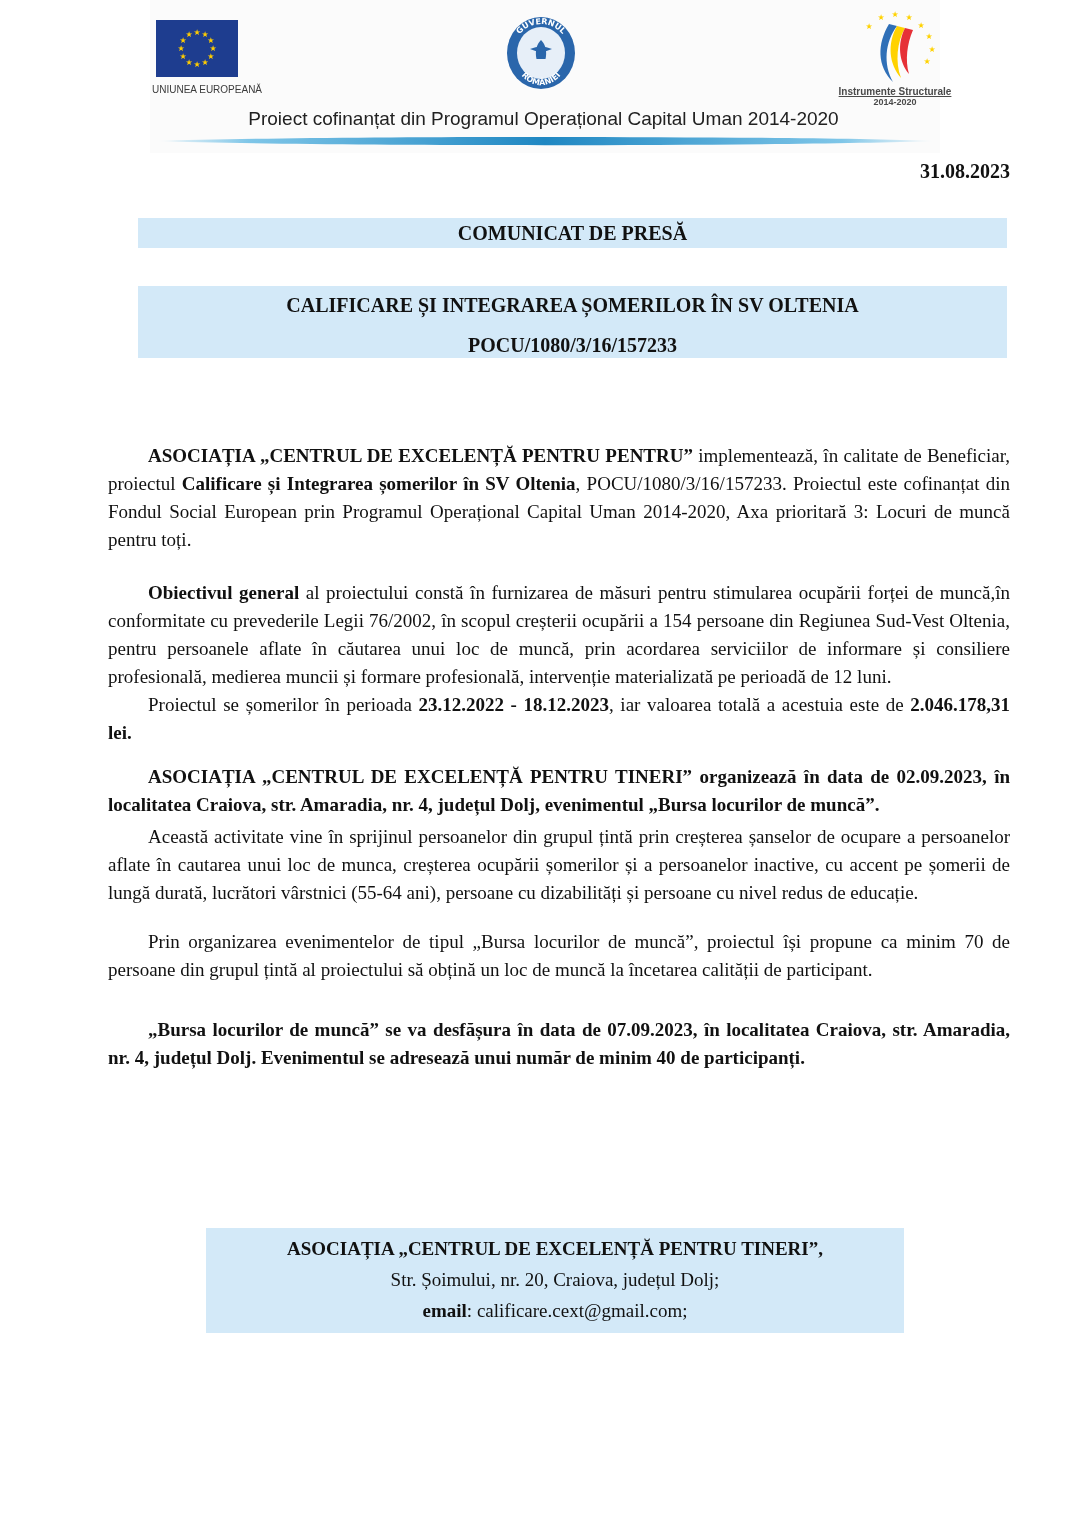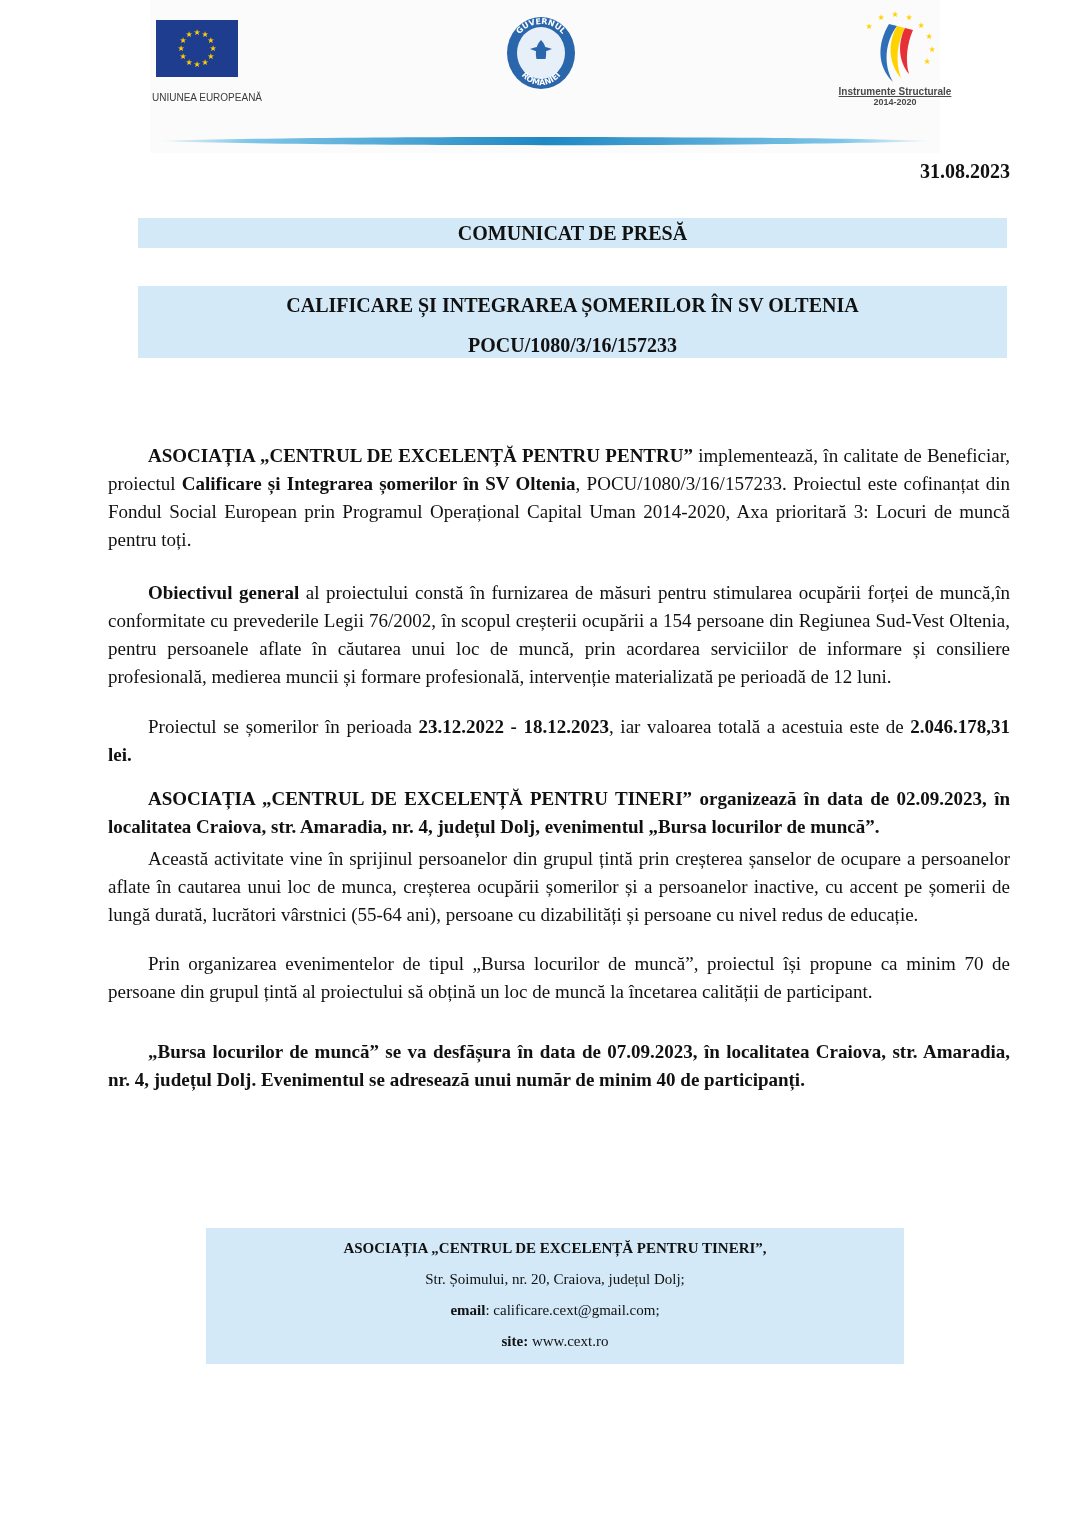--- a/index.html
+++ b/index.html
@@ -1,21 +1,21 @@
 <!DOCTYPE html>
 <html><head>
 <meta charset="utf-8">
 <style>
   html,body{margin:0;padding:0;background:#ffffff;}
   .page{position:relative;width:1087px;height:1536px;background:#ffffff;overflow:hidden;
         font-family:"Liberation Serif",serif;color:#111;}
   
   .header-strip{position:absolute;left:150px;top:0;width:790px;height:153px;background:#fbfbfb;}
   .eu-logo{position:absolute;left:152px;top:20px;width:90px;text-align:center;}
-  .eu-label{font-family:"Liberation Sans",sans-serif;font-size:10px;color:#3b3b3b;margin-top:11px;white-space:nowrap;}
+  .eu-label{font-family:"Liberation Sans",sans-serif;font-size:10px;color:#3b3b3b;margin-top:3px;white-space:nowrap;}
   .gov-logo{position:absolute;left:504px;top:14px;}
   .is-logo{position:absolute;left:836px;top:10px;width:118px;text-align:center;}
   .is-label1{font-family:"Liberation Sans",sans-serif;font-size:10px;font-weight:bold;color:#4a4a4a;line-height:11px;text-decoration:underline;}
   .is-label2{font-family:"Liberation Sans",sans-serif;font-size:9px;font-weight:bold;color:#4a4a4a;line-height:10px;}
   .cofinance{position:absolute;left:0;top:108px;width:1087px;text-align:center;
              font-family:"Liberation Sans",sans-serif;font-size:19px;color:#212121;}
   .divider{position:absolute;left:155px;top:134px;}
   
   .date{position:absolute;top:160px;right:77px;font-size:20px;font-weight:bold;}
   .bar1{position:absolute;left:138px;top:218px;width:869px;height:30px;background:#d3e9f8;
@@ -23,21 +23,21 @@
   .bar2{position:absolute;left:138px;top:286px;width:869px;height:72px;background:#d3e9f8;
         text-align:center;font-weight:bold;font-size:20px;padding-top:0;}
   .bar2 .l1{padding-top:6px;line-height:26px;margin-bottom:14px;}
   .bar2 .l2{line-height:26px;}
   
   .body-text{position:absolute;left:108px;top:442px;width:902px;font-size:19px;line-height:28px;
              text-align:justify;}
   .body-text p{margin:0;text-indent:40px;}
   
   .contact{position:absolute;left:206px;top:1228px;width:698px;background:#d3e9f8;text-align:center;
-           font-size:15px;line-height:31px;padding:5px 0 7px 0;}
+           font-size:19px;line-height:31px;padding:5px 0 7px 0;}
   
   .cext-logo{position:absolute;left:398px;top:1402px;}
 </style>
 </head>
 <body>
 
 <div class="page">
 
   <div class="header-strip"></div>
 
@@ -94,20 +94,21 @@
         <text x="80" y="54">★</text>
       </g>
       <path d="M42,14 C30,34 30,56 46,72 C36,54 38,32 50,16 Z" fill="#2f6fb7"></path>
       <path d="M50,16 C40,34 42,54 54,68 C48,52 50,32 58,18 Z" fill="#ffd200"></path>
       <path d="M58,18 C50,34 52,52 62,64 C58,50 60,34 66,20 Z" fill="#e63137"></path>
     </svg>
     <div class="is-label1">Instrumente Structurale</div>
     <div class="is-label2">2014-2020</div>
   </div>
 
+  <div class="cofinance">Proiect cofinanțat din Programul Operațional Capital Uman 2014-2020</div>
 
   <div class="divider">
     <svg width="780" height="14" viewBox="0 0 780 14">
       <defs>
         <linearGradient id="dg" x1="0" y1="0" x2="1" y2="0">
           <stop offset="0" stop-color="#7fc6e8" stop-opacity="0"></stop>
           <stop offset="0.12" stop-color="#7fc6e8"></stop>
           <stop offset="0.5" stop-color="#1f87c2"></stop>
           <stop offset="0.88" stop-color="#7fc6e8"></stop>
           <stop offset="1" stop-color="#7fc6e8" stop-opacity="0"></stop>
@@ -125,21 +126,21 @@
 
   <div class="bar2">
     <div class="l1">CALIFICARE ȘI INTEGRAREA ȘOMERILOR ÎN SV OLTENIA</div>
     <div class="l2">POCU/1080/3/16/157233</div>
   </div>
 
   <div class="body-text">
     <p style="margin-bottom:25px;">
       <b>ASOCIAȚIA „CENTRUL DE EXCELENȚĂ PENTRU PENTRU”</b><span> implementează, în calitate de Beneficiar, proiectul </span><b>Calificare și Integrarea șomerilor în SV Oltenia</b><span>, POCU/1080/3/16/157233. Proiectul este cofinanțat din Fondul Social European prin Programul Operațional Capital Uman 2014-2020, Axa prioritară 3: Locuri de muncă pentru toți.</span>
     </p>
-    <p style="margin-bottom:22px;">
+    <p style="">
       <b>Obiectivul general</b><span> al proiectului constă în furnizarea de măsuri pentru stimularea ocupării forței de muncă,în conformitate cu prevederile Legii 76/2002, în scopul creșterii ocupării a 154 persoane din Regiunea Sud-Vest Oltenia, pentru persoanele aflate în căutarea unui loc de muncă, prin acordarea serviciilor de informare și consiliere profesională, medierea muncii și formare profesională, intervenție materializată pe perioadă de 12 luni.</span>
     </p>
     <p style="margin-bottom:16px;">
       <span>Proiectul se șomerilor în perioada </span><b>23.12.2022 - 18.12.2023</b><span>, iar valoarea totală a acestuia este de </span><b>2.046.178,31 lei.</b>
     </p>
     <p style="margin-bottom:4px;">
       <b>ASOCIAȚIA „CENTRUL DE EXCELENȚĂ PENTRU TINERI” organizează în data de 02.09.2023, în localitatea Craiova, str. Amaradia, nr. 4, județul Dolj, evenimentul „Bursa locurilor de muncă”.</b>
     </p>
     <p style="margin-bottom:21px;">
       <span>Această activitate vine în sprijinul persoanelor din grupul țintă prin creșterea șanselor de ocupare a persoanelor aflate în cautarea unui loc de munca, creșterea ocupării șomerilor și a persoanelor inactive, cu accent pe șomerii de lungă durată, lucrători vârstnici (55-64 ani), persoane cu dizabilități și persoane cu nivel redus de educație.</span>
@@ -149,17 +150,16 @@
     </p>
     <p>
       <b>„Bursa locurilor de muncă” se va desfășura în data de 07.09.2023, în localitatea Craiova, str. Amaradia, nr. 4, județul Dolj. Evenimentul se adresează unui număr de minim 40 de participanți.</b>
     </p>
   </div>
 
   <div class="contact">
     <div><b>ASOCIAȚIA „CENTRUL DE EXCELENȚĂ PENTRU TINERI”,</b></div>
     <div>Str. Șoimului, nr. 20, Craiova, județul Dolj;</div>
     <div><b>email</b><span>: calificare.cext@gmail.com;</span></div>
-    <div><b>site:</b><span> www.cext.ro</span></div>
   </div>
 
 
 </div>
 
 </body></html>

